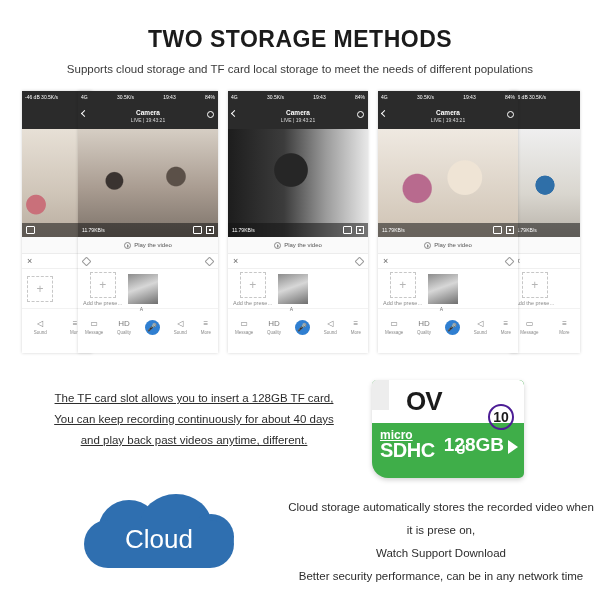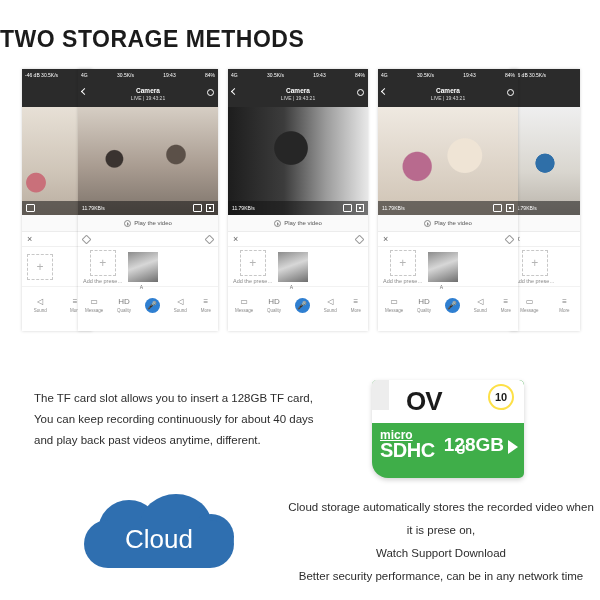--- a/index.html
+++ b/index.html
@@ -7,21 +7,21 @@
   body {
     width:600px; height:600px;
     background:#ffffff;
     font-family:"Liberation Sans", sans-serif;
     color:#222;
     overflow:hidden;
     position:relative;
   }
 
   
-  .header { text-align:left; padding-top:26px; }
+  .header { text-align:center; padding-top:26px; }
   .header h1 {
     margin:0;
     font-size:23px;
     font-weight:700;
     letter-spacing:.5px;
     color:#1b1b1b;
   }
   .header .sub {
     margin-top:10px;
     font-size:11.5px;
@@ -222,24 +222,25 @@
 
   
   .tf-section {
     position:absolute;
     left:0; top:378px;
     width:600px; height:105px;
   }
   .tf-text {
     position:absolute; left:34px; top:10px;
     width:320px;
-    text-align:left;
+    text-align:center;
     font-size:11.5px;
     line-height:21px;
     color:#2d2d2d;
+    text-decoration:underline;
   }
   .sdcard {
     position:absolute;
     left:372px; top:2px;
     width:152px; height:98px;
     background:#3fae49;
     border-radius:5px 5px 5px 16px;
     box-shadow:0 2px 5px rgba(0,0,0,.18);
     overflow:hidden;
   }
@@ -251,24 +252,24 @@
   .sdcard .notch {
     position:absolute; left:0; top:0; width:17px; height:30px;
     background:#ededed;
   }
   .sdcard .ov {
     position:absolute; left:34px; top:6px;
     font-size:26px; font-weight:700; color:#1b1b1b;
     letter-spacing:-1px;
   }
   .sdcard .c10 {
-    position:absolute; right:10px; top:4px;
+    position:absolute; right:10px; top:24px;
     width:26px; height:26px; border-radius:50%;
-    border:2px solid #fde047;
-    color:#1b1b1b; font-size:11px; font-weight:700;
+    border:2px solid #4c1d95;
+    color:#1b1b1b; font-size:14px; font-weight:700;
     display:flex; align-items:center; justify-content:center;
   }
   .sdcard .micro {
     position:absolute; left:8px; top:48px;
     color:#fff; font-size:12px; font-weight:700;text-decoration:underline;
   }
   .sdcard .sdhc {
     position:absolute; left:8px; top:59px;
     color:#fff; font-size:20px; font-weight:700; letter-spacing:-.5px;
   }
@@ -326,20 +327,21 @@
     line-height:23px;
     color:#2d2d2d;
     text-align:center;
   }
 </style>
 </head>
 <body>
 
 <div class="header">
   <h1>TWO STORAGE METHODS</h1>
+  <div class="sub">Supports cloud storage and TF card local storage to meet the needs of different populations</div>
 </div>
 
 <div class="phones">
 
   <div class="phone phone-side" style="left:22px;">
     <div class="statusbar">
       <span class="left">-46 dB  30.5K/s</span>
     </div>
     <div class="titlebar">
       <div class="gear"></div>

